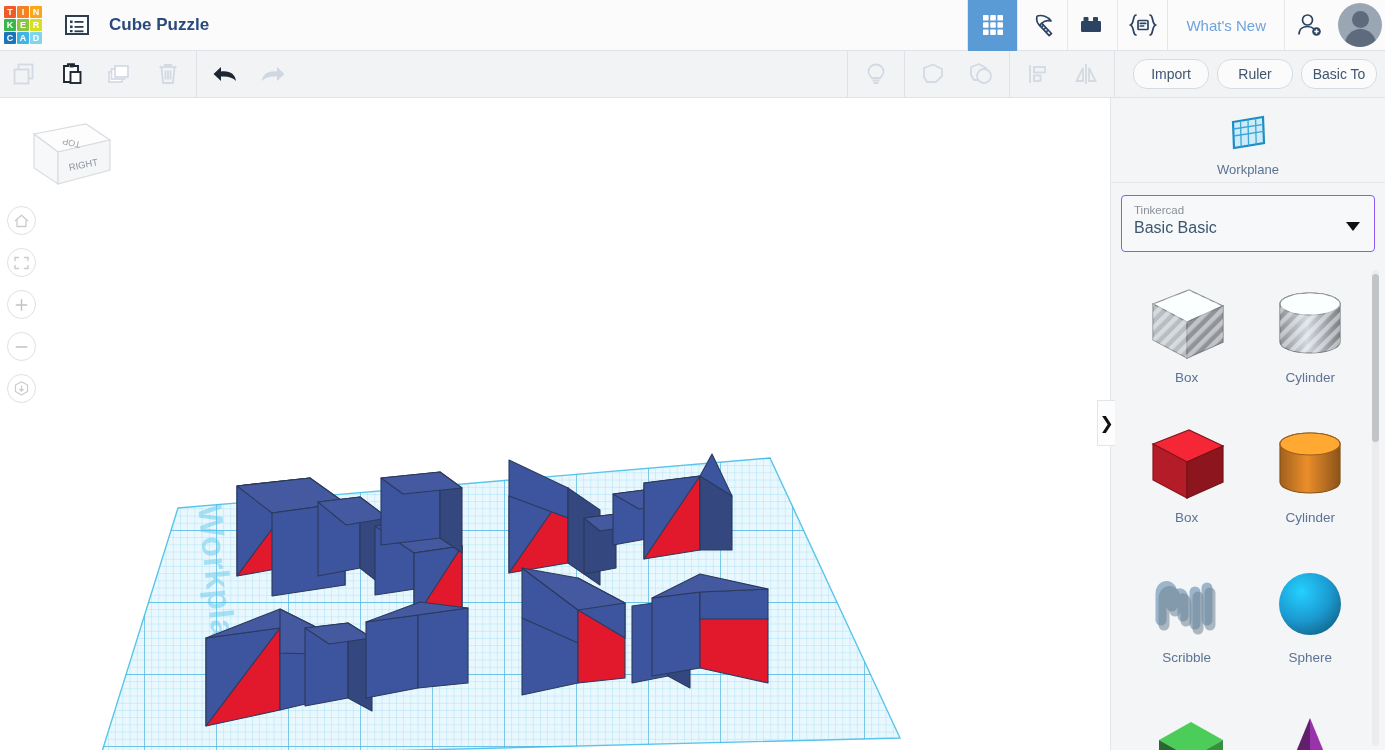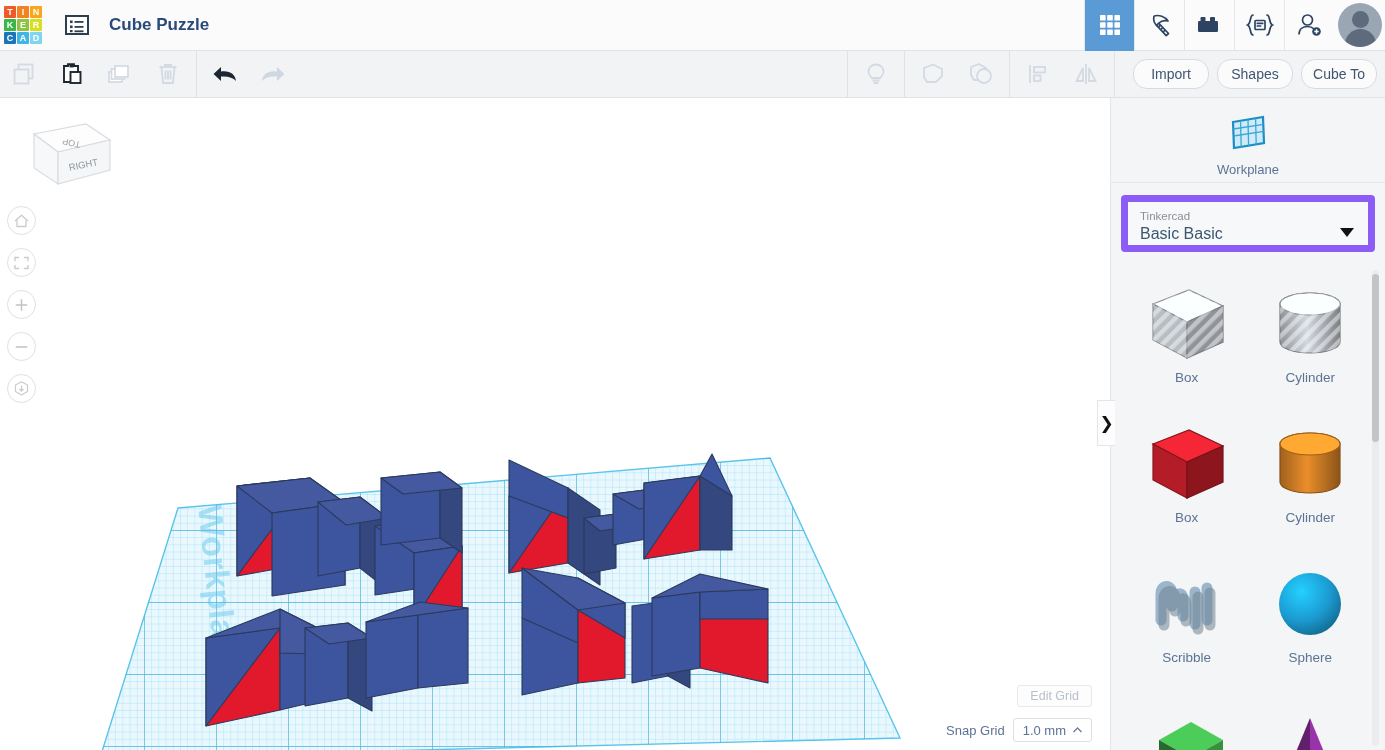--- a/index.html
+++ b/index.html
@@ -121,21 +121,21 @@
   }
   .rp-top {
     height: 85px; display: flex; align-items: flex-start; justify-content: space-around;
     background: #f4f5f6; border-bottom: 1px solid #e4e6e9; padding-top: 14px;
   }
   .rp-tool { width: 92px; display: flex; flex-direction: column; align-items: center; cursor: pointer; }
   .rp-tool-label { margin-top: 8px; font-size: 13px; color: #5b7394; }
 
   .rp-select {
     margin: 12px 10px 0 10px; height: 57px; background: #f7f8f9;
-    border: 7px solid #8b5cf6; border-radius: 4px;
+    border: 1px solid #8b5cf6; border-radius: 4px;
     padding: 8px 12px 0 12px; position: relative; cursor: pointer;
   }
   .rp-select-sub { font-size: 11.5px; color: #8a8f96; }
   .rp-select-main { font-size: 16px; color: #3d5670; margin-top: 3px; }
   .rp-caret { position: absolute; right: 14px; top: 26px; }
 
   .rp-shapes {
     position: absolute; left: 0; top: 168px; width: 275px; height: 484px;
     overflow: hidden;
   }
@@ -236,20 +236,21 @@
         <svg width="32" height="26" viewBox="0 0 32 26">
           <g fill="none" stroke="#2c4462" stroke-width="1.7" stroke-linecap="round">
             <path d="M9 3 C5.5 3 7.5 11 3.6 13 C7.5 15 5.5 23 9 23"></path>
             <path d="M23 3 C26.5 3 24.5 11 28.4 13 C24.5 15 26.5 23 23 23"></path>
             <rect x="11" y="8.5" width="10" height="9" rx="0.8"></rect>
             <path d="M13.3 11.4 H18.7 M13.3 14 H16.6"></path>
           </g>
         </svg>
       </div>
 
+      <div class="whatsnew">What's New</div>
 
       <div class="top-icon-btn">
         <svg width="28" height="26" viewBox="0 0 28 26">
           <g fill="none" stroke="#2c4462" stroke-width="1.7">
             <circle cx="11.5" cy="8" r="5"></circle>
             <path d="M3 22.5 C3 17 7 14.5 11.5 14.5 C14 14.5 16.3 15.3 18 16.8"></path>
             <circle cx="20.5" cy="19.5" r="4.3" fill="#2c4462" stroke="none"></circle>
             <path d="M20.5 17.3 V21.7 M18.3 19.5 H22.7" stroke="#fff" stroke-width="1.5"></path>
           </g>
         </svg>
@@ -352,22 +353,22 @@
           <path d="M14 3 V23"></path>
           <path d="M11 20 L4.5 20 L11 7 Z"></path>
           <path d="M17 20 L23.5 20 L17 7 Z"></path>
         </g>
       </svg>
     </div>
     <div class="tb-sep"></div>
 
     <div style="width:14px"></div>
     <div class="tb-textbtn">Import</div>
-    <div class="tb-textbtn">Shapes</div>
-    <div class="tb-textbtn">Cube To</div>
+    <div class="tb-textbtn">Ruler</div>
+    <div class="tb-textbtn">Basic To</div>
   </div>
 
   <div class="viewport">
 
     <svg class="grid-wrap" width="1110" height="652" viewBox="0 0 1110 652">
       <defs>
         <pattern id="fineGrid" width="7.2" height="7.2" patternUnits="userSpaceOnUse">
           <path d="M7.2 0 L0 0 L0 7.2" fill="none" stroke="#7fd6f2" stroke-width="0.7"></path>
         </pattern>
         <pattern id="coarseGrid" width="72" height="72" patternUnits="userSpaceOnUse">
@@ -511,32 +512,20 @@
       <div class="vc-btn">
         <svg width="17" height="17" viewBox="0 0 17 17">
           <g fill="none" stroke="#c8ccd0" stroke-width="1.2" stroke-linejoin="round">
             <path d="M8.5 1.8 L14.5 5 V11.5 L8.5 15 L2.5 11.5 V5 Z"></path>
             <path d="M8.5 5.5 V11 M6.5 9 L8.5 11.2 L10.5 9"></path>
           </g>
         </svg>
       </div>
     </div>
 
-    <div class="grid-controls">
-      <div class="edit-grid-btn">Edit Grid</div>
-      <div class="snap-row">
-        <span class="snap-label">Snap Grid</span>
-        <div class="snap-select">
-          <span>1.0 mm</span>
-          <svg width="9" height="6" viewBox="0 0 9 6">
-            <path d="M0.5 5 L4.5 1 L8.5 5" fill="none" stroke="#6b8099" stroke-width="1.4"></path>
-          </svg>
-        </div>
-      </div>
-    </div>
   </div>
 
   <div class="panel-toggle" style="left:1097px; top:400px;">❯</div>
 
   <div class="rpanel">
 
     <div class="rp-top">
       <div class="rp-tool">
         <svg width="42" height="42" viewBox="0 0 42 42">
           <polygon points="6,10 36,5 37,31 7,36" fill="#cfeaf8" stroke="#1b8ec4" stroke-width="2.2"></polygon>

